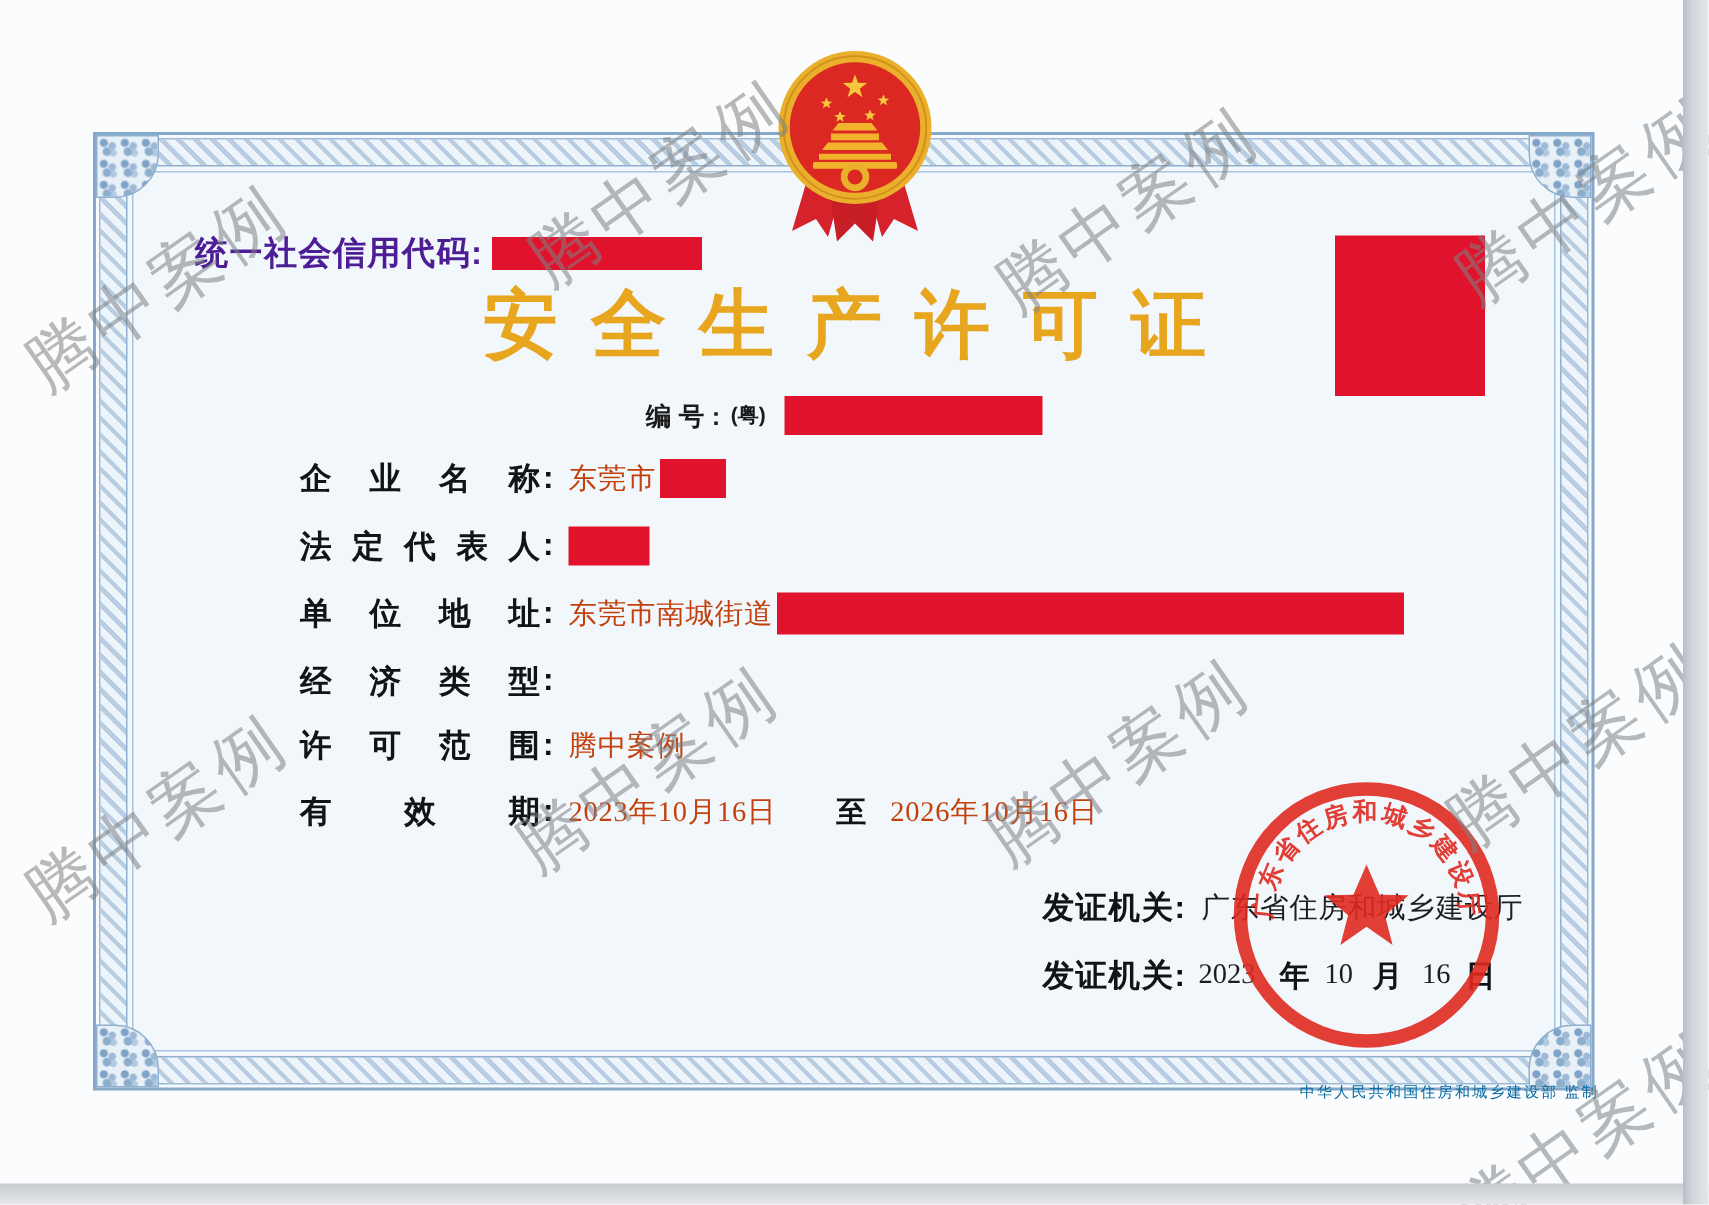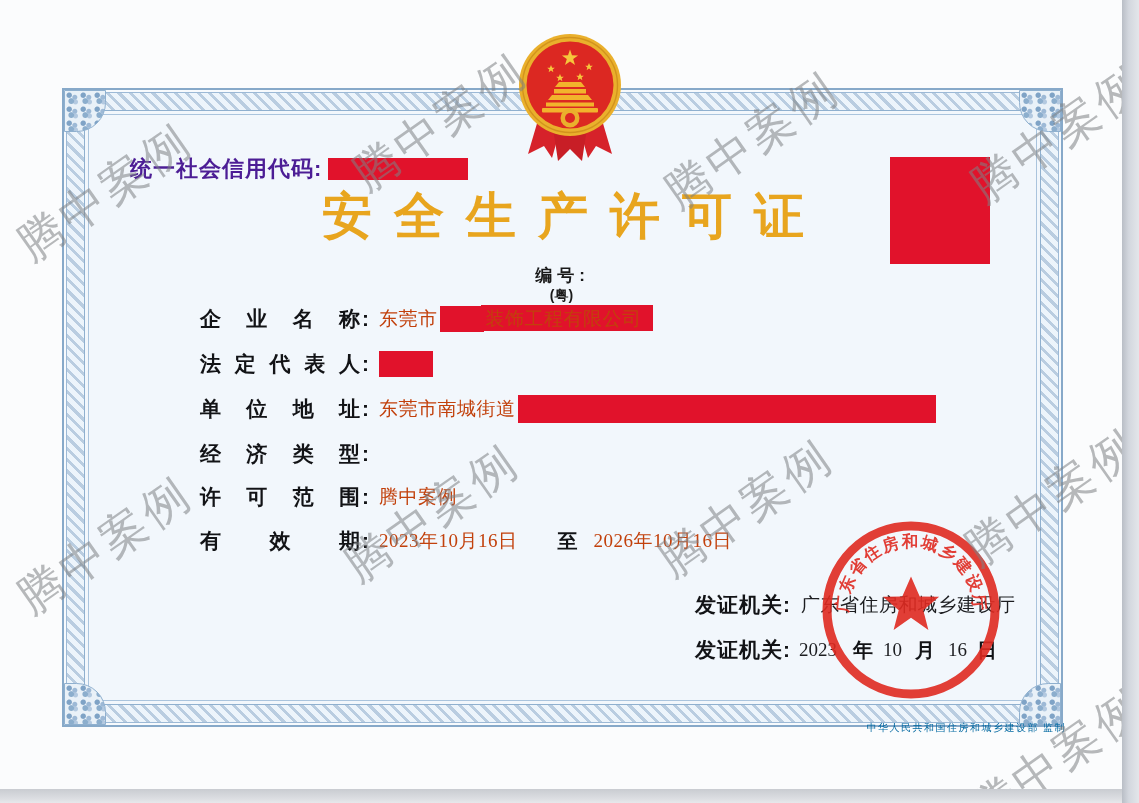--- a/index.html
+++ b/index.html
@@ -44,21 +44,21 @@
   .redact-number{width:172px;height:26px;margin-left:8px;}
   .redact-company{width:44px;height:26px;margin:0 2px;}
   .redact-legal{width:54px;height:26px;}
   .redact-address{width:418px;height:28px;margin-left:2px;}
   .redact-topright{left:890px;top:157px;width:100px;height:107px;z-index:6;}
   
   .credit-row{left:130px;top:154px;display:flex;align-items:center;z-index:10;}
   .credit-label{font-size:22px;font-weight:bold;color:#4c1d95;letter-spacing:1px;}
   .cert-title{left:62px;top:183px;width:1001px;text-align:center;z-index:10;
     font-size:50px;font-weight:bold;color:#e8a51e;letter-spacing:22px;padding-left:23px;box-sizing:border-box;}
-  .number-row{left:62px;top:264px;width:1001px;display:flex;justify-content:center;align-items:center;z-index:10;flex-direction:column;}
+  .number-row{left:62px;top:264px;width:1001px;display:flex;justify-content:center;align-items:center;z-index:10;}
   .number-label{font-size:17px;font-weight:bold;color:#1a1a1a;letter-spacing:5px;}
   .number-region{font-size:14px;color:#1a1a1a;margin:0 4px 0 2px;font-weight:bold;}
   .frow{left:200px;display:flex;align-items:center;height:32px;z-index:10;}
   .flabel{display:inline-flex;justify-content:space-between;width:160px;
     font-size:21px;font-weight:bold;color:#121316;}
   .fcolon{font-size:21px;font-weight:bold;color:#121316;margin:0 10px 0 2px;}
   .fvalue{font-family:"Liberation Serif",serif;font-size:19px;color:#c2410c;letter-spacing:.5px;text-align:right;}
   .row-company{top:303px;} .row-legal{top:348px;} .row-address{top:393px;}
   .row-economy{top:438px;} .row-scope{top:481px;} .row-validity{top:525px;}
   .to-word{font-size:20px;font-weight:bold;color:#121316;margin:0 16px 0 40px;}
@@ -137,21 +137,20 @@
 <div class="abs frow row-company">
   <span class="flabel">
       <span>企</span>
       <span>业</span>
       <span>名</span>
       <span>称</span>
     </span>
   <span class="fcolon">:</span>
   <span class="fvalue">东莞市</span>
   <span class="redact redact-company"></span>
-  <span class="fvalue">装饰工程有限公司</span>
 </div>
 
 <div class="abs frow row-legal">
   <span class="flabel">
       <span>法</span>
       <span>定</span>
       <span>代</span>
       <span>表</span>
       <span>人</span>
     </span>

